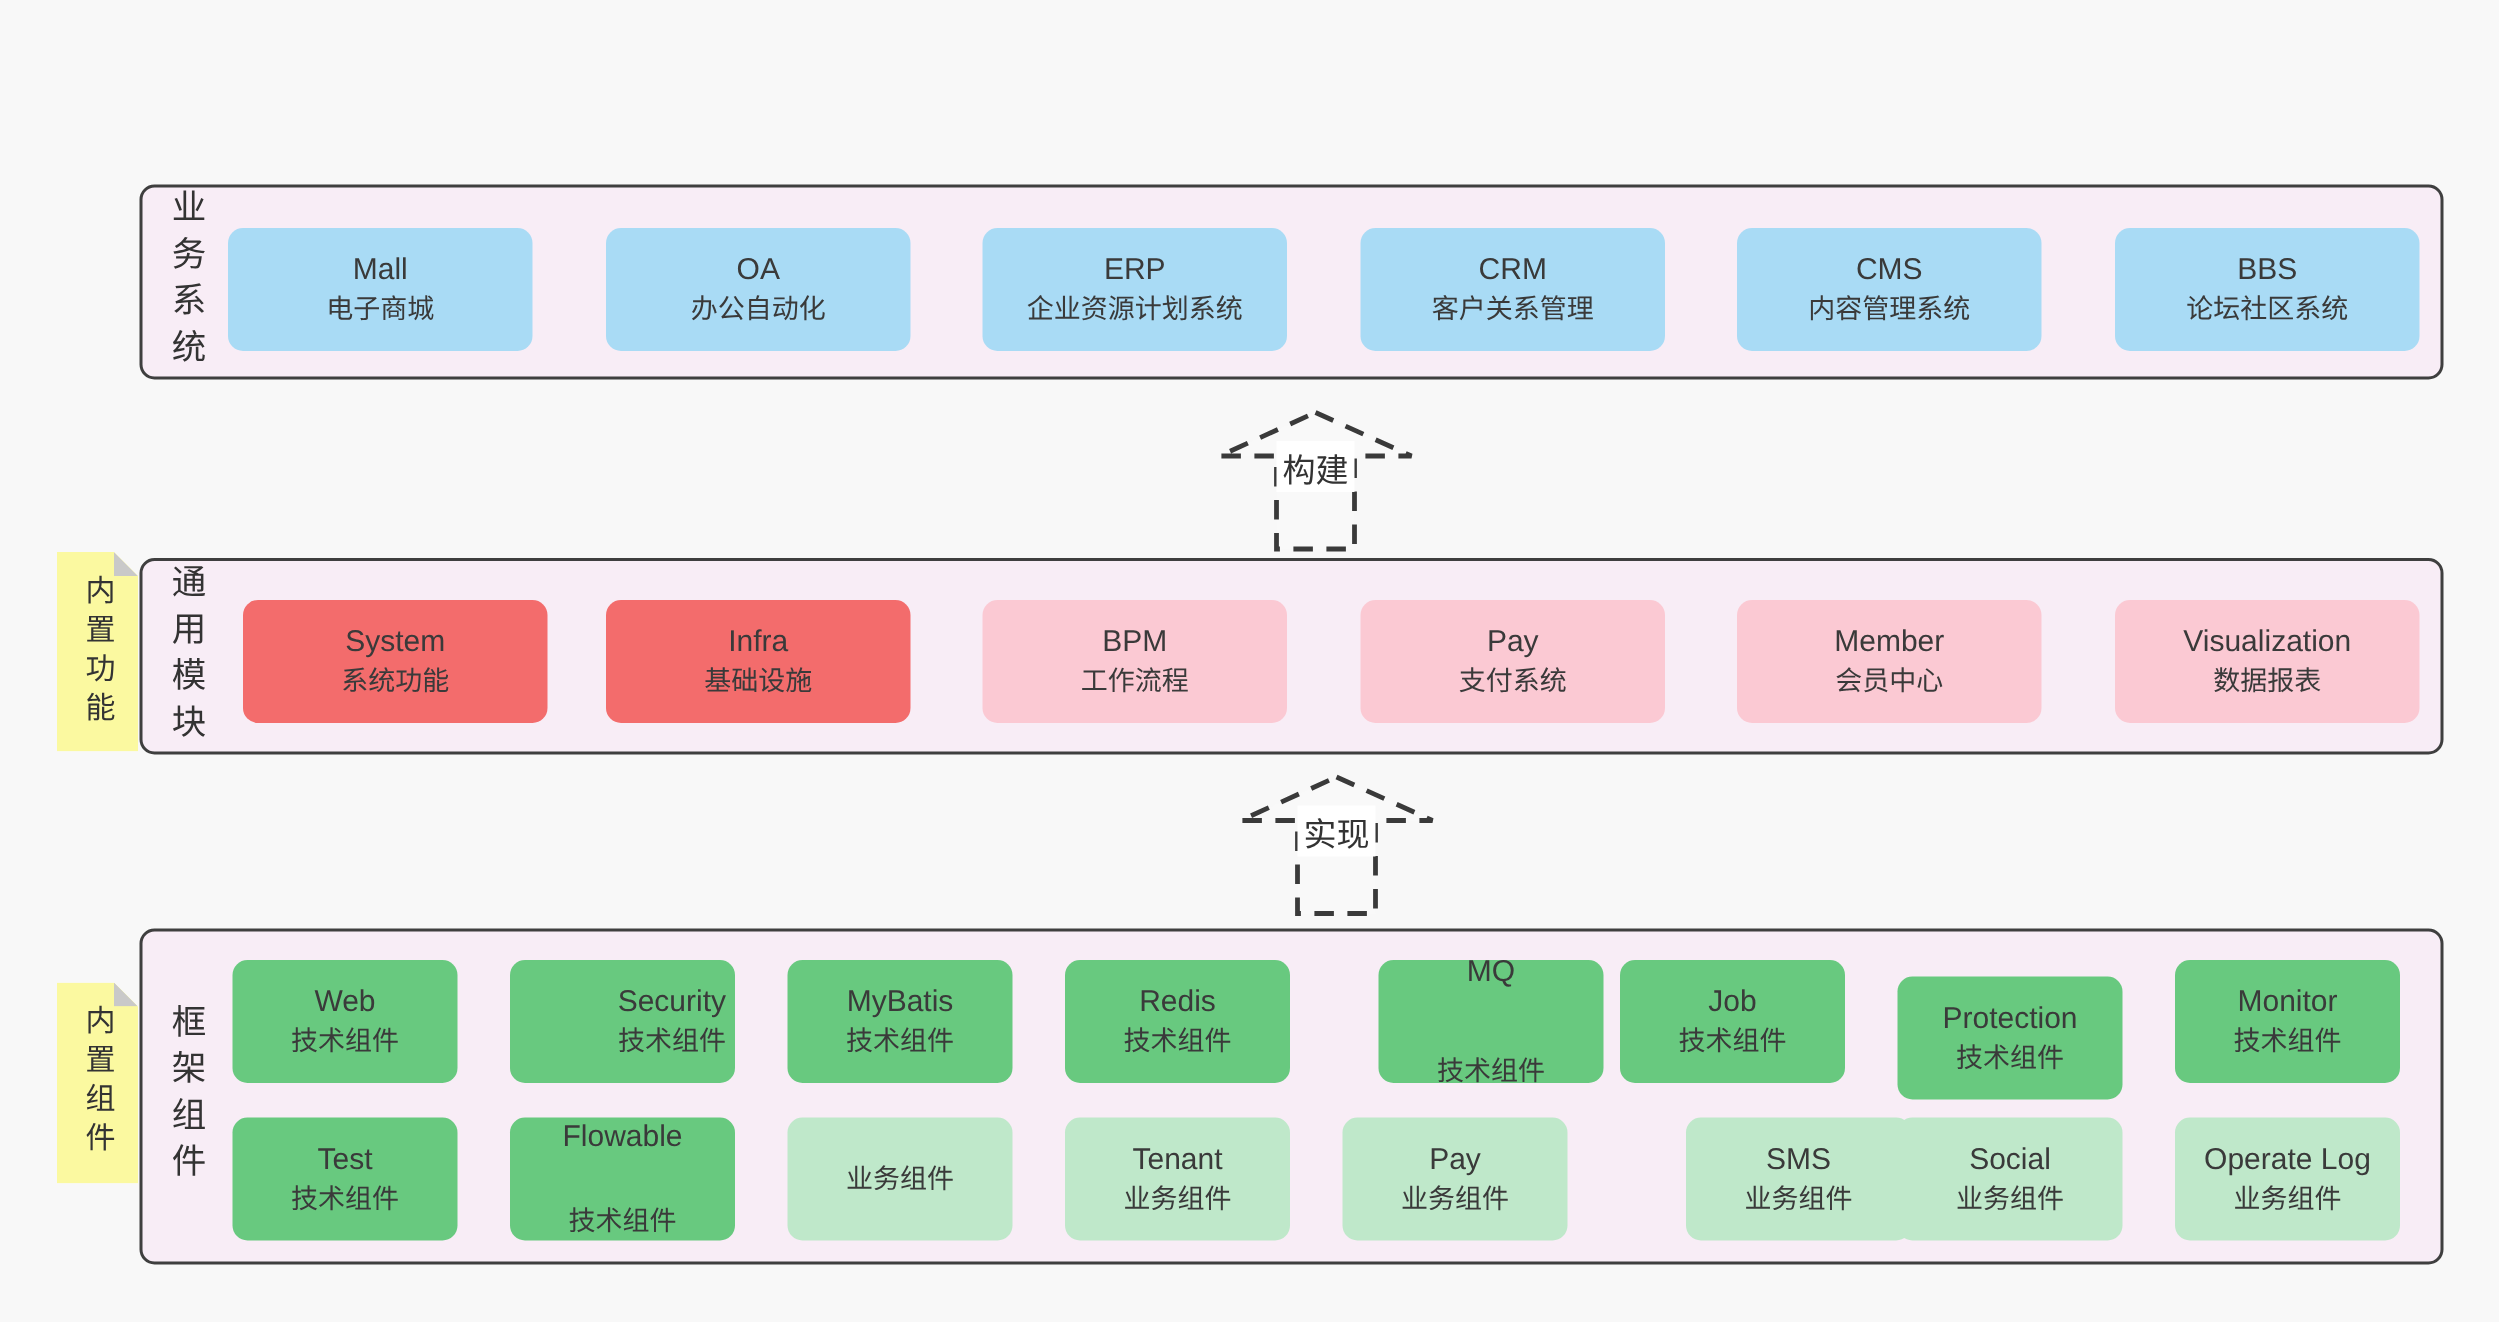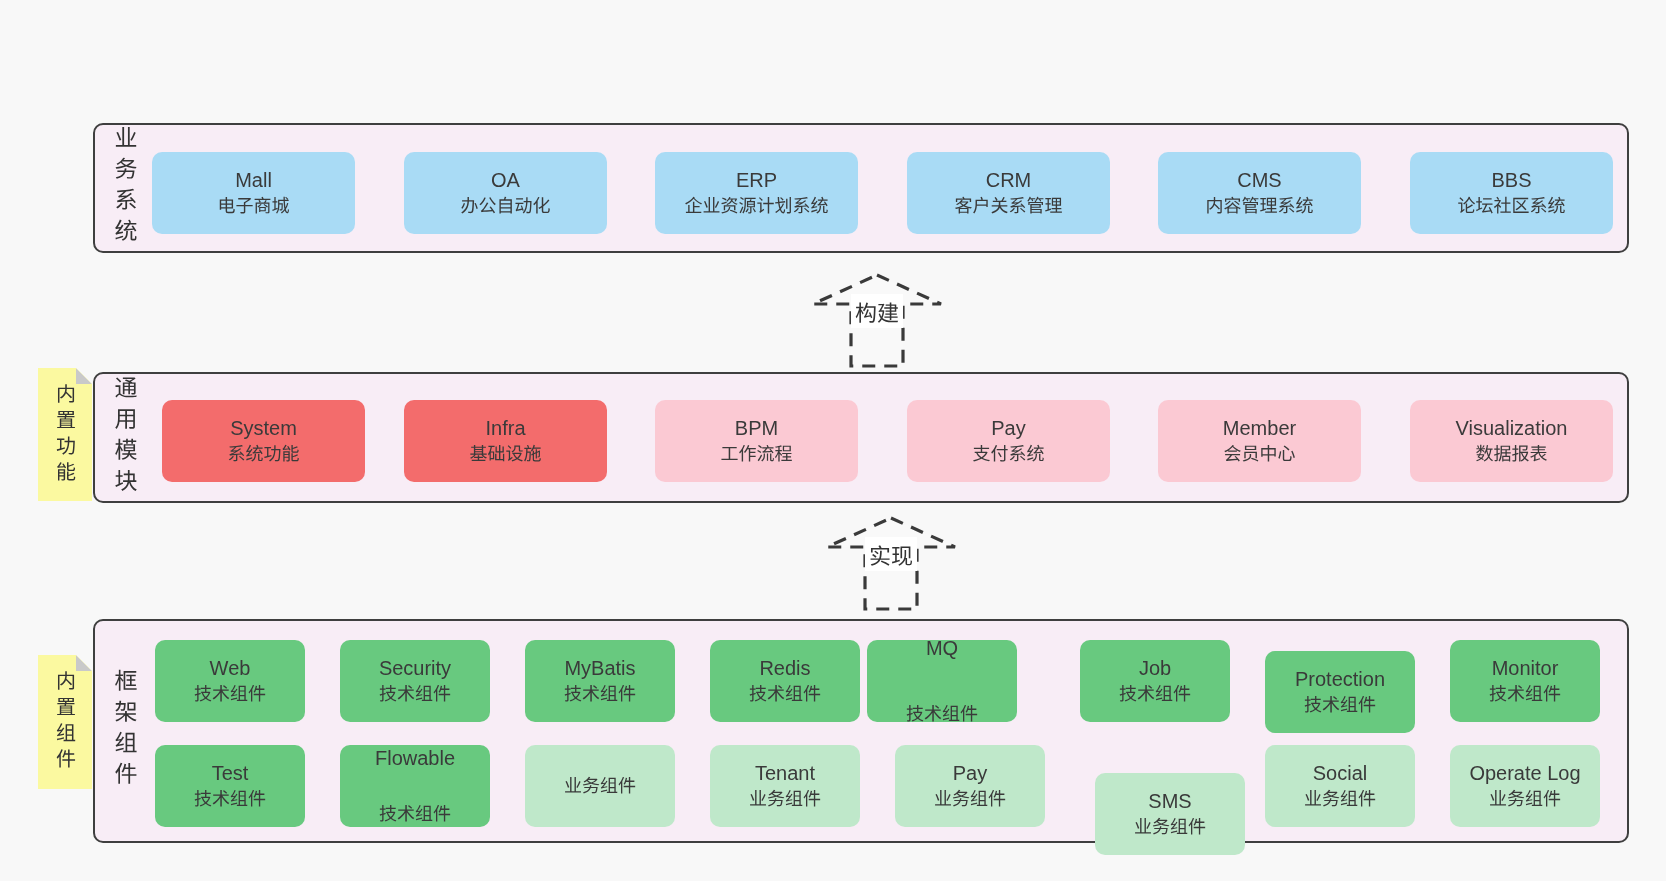--- a/index.html
+++ b/index.html
@@ -150,33 +150,33 @@
 
   <div class="container" style="top:619px;height:224px;">
     <div class="side-label">
       <span>框架组件</span>
     </div>
 
     <div class="node gdark w150" style="left:60px;top:19px;">
       <span class="en">Web</span>
       <span class="zh">技术组件</span>
     </div>
-    <div class="node gdark w150" style="left:245px;top:19px;">
+    <div class="node gdark w150" style="left:245px;top:19px;align-items:flex-end;">
       <span class="en">Security</span>
       <span class="zh">技术组件</span>
     </div>
     <div class="node gdark w150" style="left:430px;top:19px;">
       <span class="en">MyBatis</span>
       <span class="zh">技术组件</span>
     </div>
     <div class="node gdark w150" style="left:615px;top:19px;">
       <span class="en">Redis</span>
       <span class="zh">技术组件</span>
     </div>
-    <div class="node gdark w150" style="left:772px;top:19px;gap:40px;">
+    <div class="node gdark w150" style="left:824px;top:19px;gap:40px;">
       <span class="en">MQ</span>
       <span class="zh">技术组件</span>
     </div>
     <div class="node gdark w150" style="left:985px;top:19px;">
       <span class="en">Job</span>
       <span class="zh">技术组件</span>
     </div>
     <div class="node gdark w150" style="left:1170px;top:30px;">
       <span class="en">Protection</span>
       <span class="zh">技术组件</span>
@@ -198,21 +198,21 @@
       <span class="zh">业务组件</span>
     </div>
     <div class="node glight w150" style="left:615px;top:124px;">
       <span class="en">Tenant</span>
       <span class="zh">业务组件</span>
     </div>
     <div class="node glight w150" style="left:800px;top:124px;">
       <span class="en">Pay</span>
       <span class="zh">业务组件</span>
     </div>
-    <div class="node glight w150" style="left:1000px;top:124px;margin-top:28px;">
+    <div class="node glight w150" style="left:1029px;top:124px;">
       <span class="en">SMS</span>
       <span class="zh">业务组件</span>
     </div>
     <div class="node glight w150" style="left:1170px;top:124px;">
       <span class="en">Social</span>
       <span class="zh">业务组件</span>
     </div>
     <div class="node glight w150" style="left:1355px;top:124px;">
       <span class="en">Operate Log</span>
       <span class="zh">业务组件</span>

